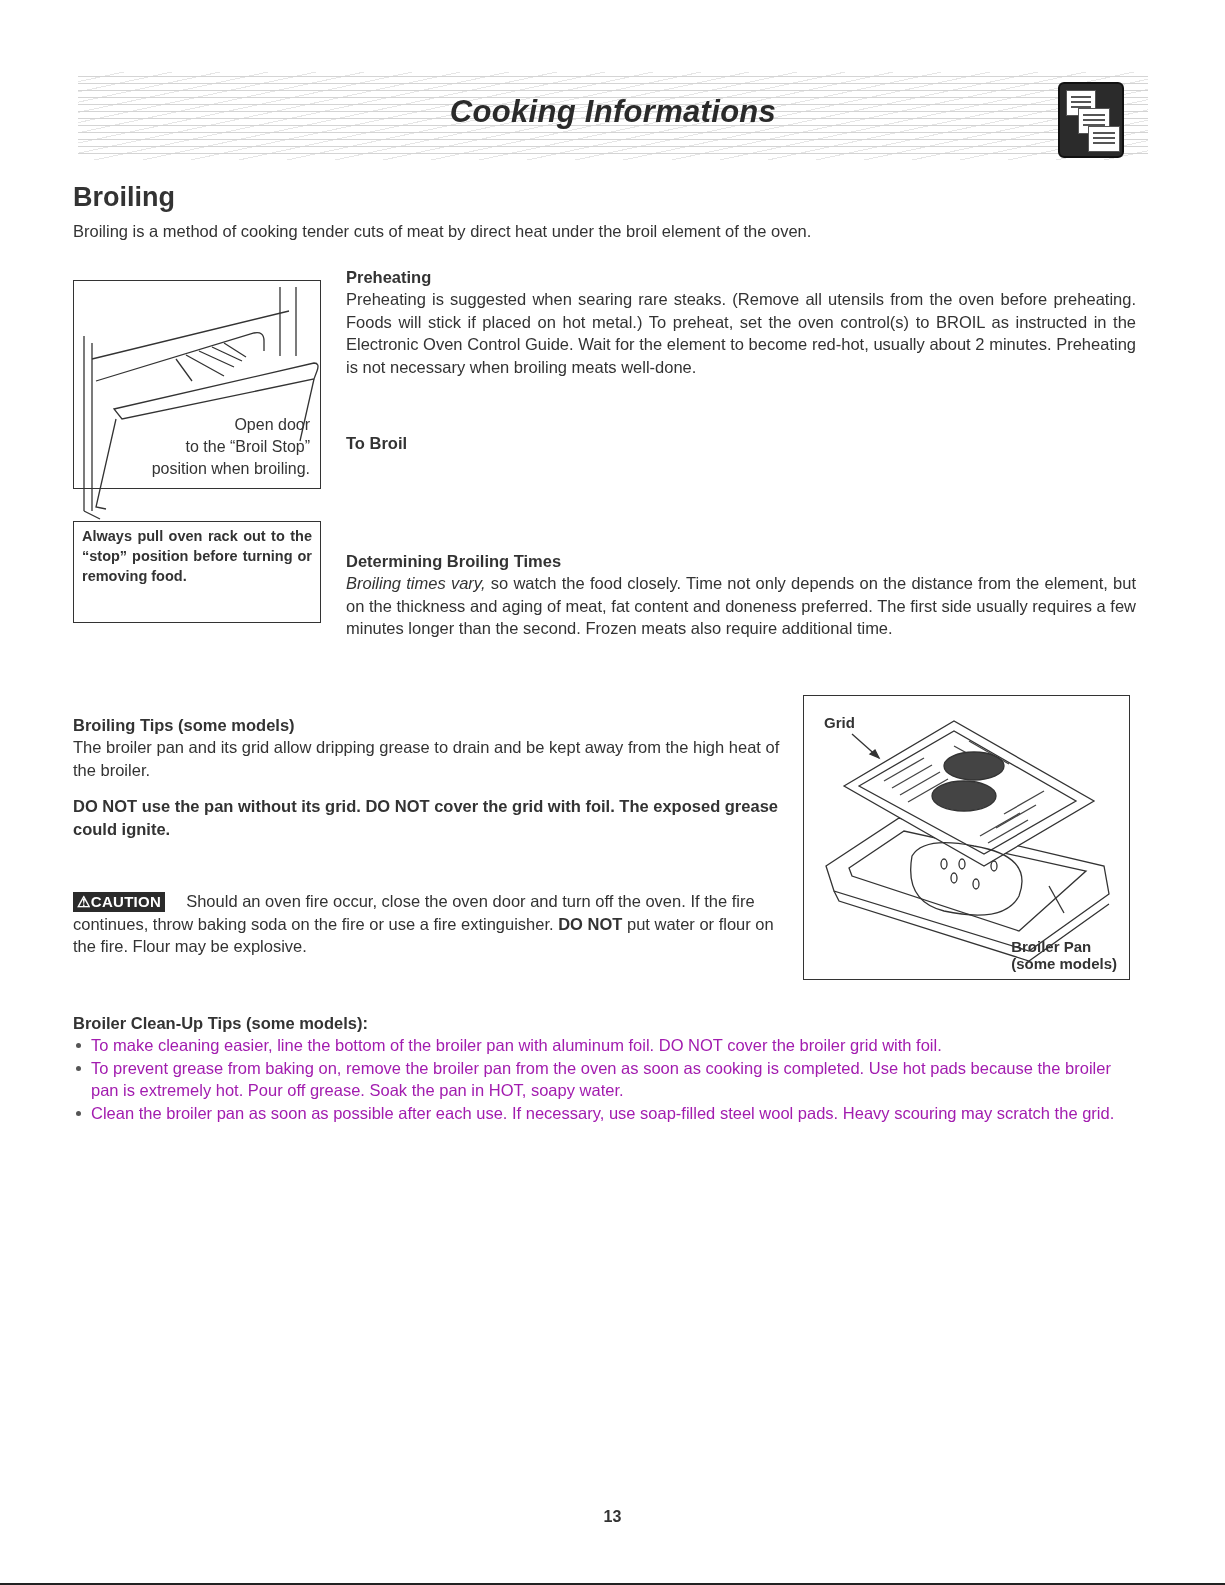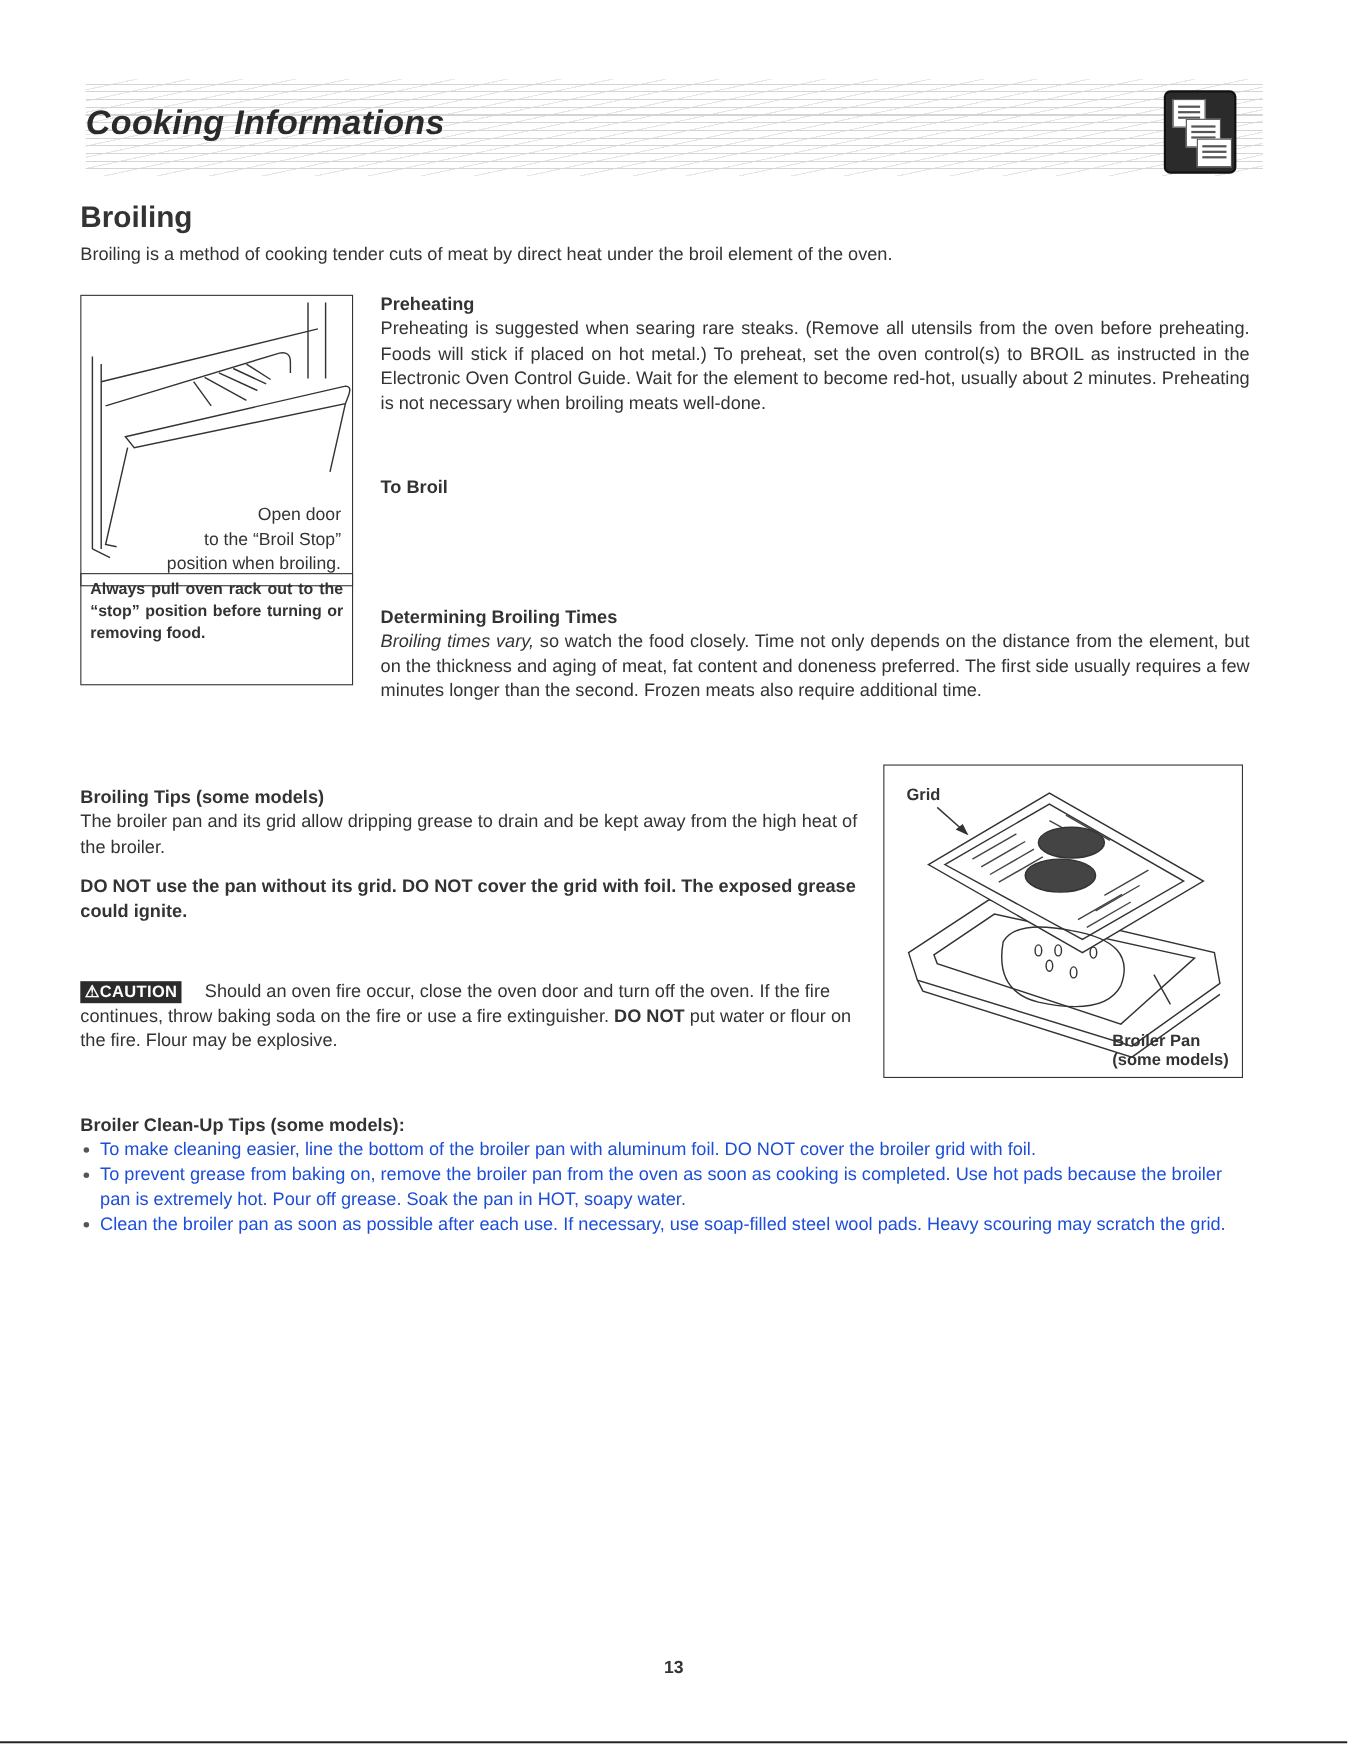--- a/index.html
+++ b/index.html
@@ -12,39 +12,39 @@
     }
     .banner {
       position: absolute; left: 78px; top: 72px; width: 1070px; height: 88px;
       background-image:
         repeating-linear-gradient(0deg, transparent 0 6px, #d4d4d4 6px 7px),
         repeating-linear-gradient(168deg, transparent 0 9px, #e6e6e6 9px 10px);
       opacity: 1;
     }
     .banner-title {
       position: absolute; left: 0; right: 0; top: 22px;
-      font-size: 31px; font-weight: bold; font-style: italic;
+      text-align: center; font-size: 31px; font-weight: bold; font-style: italic;
       color: #2a2a2a; letter-spacing: 0.3px;
     }
     .banner-icon {
       position: absolute; left: 1058px; top: 82px; width: 66px; height: 76px;
       background: #2b2b2b; border-radius: 6px; border: 2px solid #111;
     }
     .doc {
       position: absolute; background: #fff; border: 1px solid #555;
     }
     .doc .ln { position: absolute; left: 4px; right: 4px; height: 2px; background: #555; }
     .section-title {
       position: absolute; left: 73px; top: 182px; font-size: 27px; font-weight: bold; color: #333;
     }
     .intro {
       position: absolute; left: 73px; top: 222px; font-size: 16.5px; color: #333;
     }
     .fig1 {
-      position: absolute; left: 73px; top: 268px; width: 248px; height: 265px;
+      position: absolute; left: 73px; top: 280px; width: 248px; height: 209px;
       border: 1.5px solid #333;
     }
     .fig1-caption {
       position: absolute; right: 10px; bottom: 8px; text-align: right;
       font-size: 16px; line-height: 22px; color: #333;
     }
     .note-box {
       position: absolute; left: 73px; top: 521px; width: 248px; height: 102px;
       border: 1.5px solid #333; padding: 4px 8px;
       font-size: 14.5px; font-weight: bold; line-height: 20px; color: #333;
@@ -60,21 +60,21 @@
       display: inline-block; background: #2b2b2b; color: #fff; font-weight: bold;
       font-size: 15px; padding: 1px 4px; letter-spacing: 0.3px; margin-right: 21px;
       line-height: 18px;
     }
     .fig2 {
       position: absolute; left: 803px; top: 695px; width: 327px; height: 285px;
       border: 1.5px solid #333;
     }
     .fig2-label { position: absolute; font-size: 15px; font-weight: bold; color: #333; }
     .bullets { list-style: none; }
-    .bullets li { position: relative; padding-left: 18px; font-size: 16.5px; line-height: 22.5px; color: #1d4ed8; }
+    .bullets li { position: relative; padding-left: 18px; font-size: 16.5px; line-height: 22.5px; color: #a21caf; }
     .bullets li::before {
       content: ""; position: absolute; left: 3px; top: 9px; width: 5px; height: 5px;
       border-radius: 50%; background: #555;
     }
     .page-num { position: absolute; left: 0; right: 0; top: 1508px; text-align: center; font-size: 16px; font-weight: bold; color: #333; }
     .bottom-rule { position: absolute; left: 0; right: 0; top: 1583px; height: 2px; background: #222; }
   </style>
 </head>
 <body>
 

